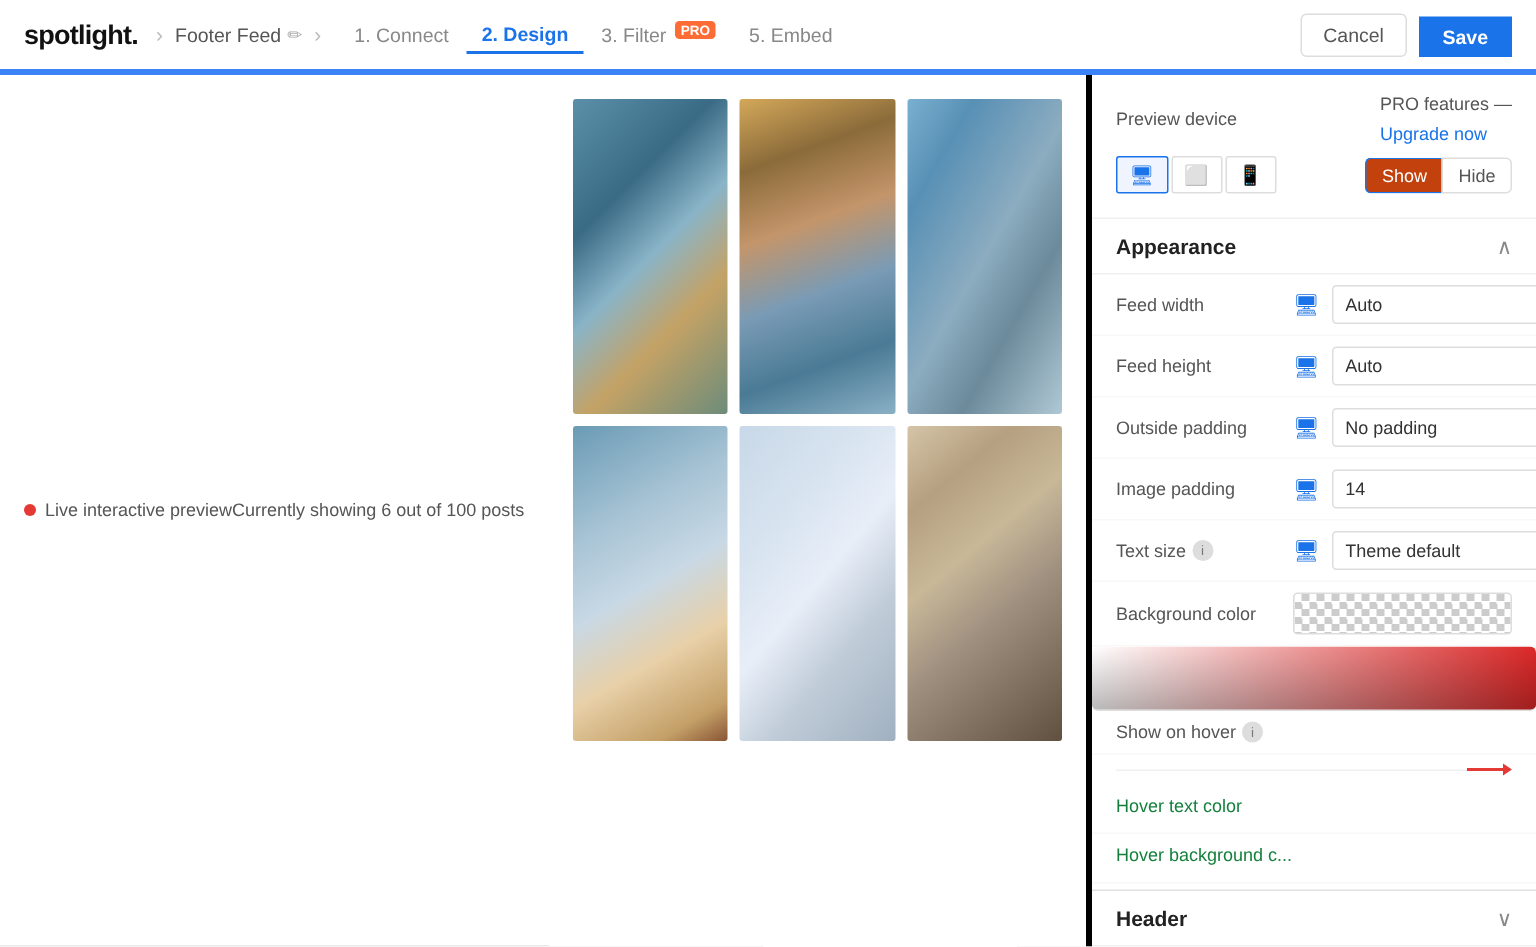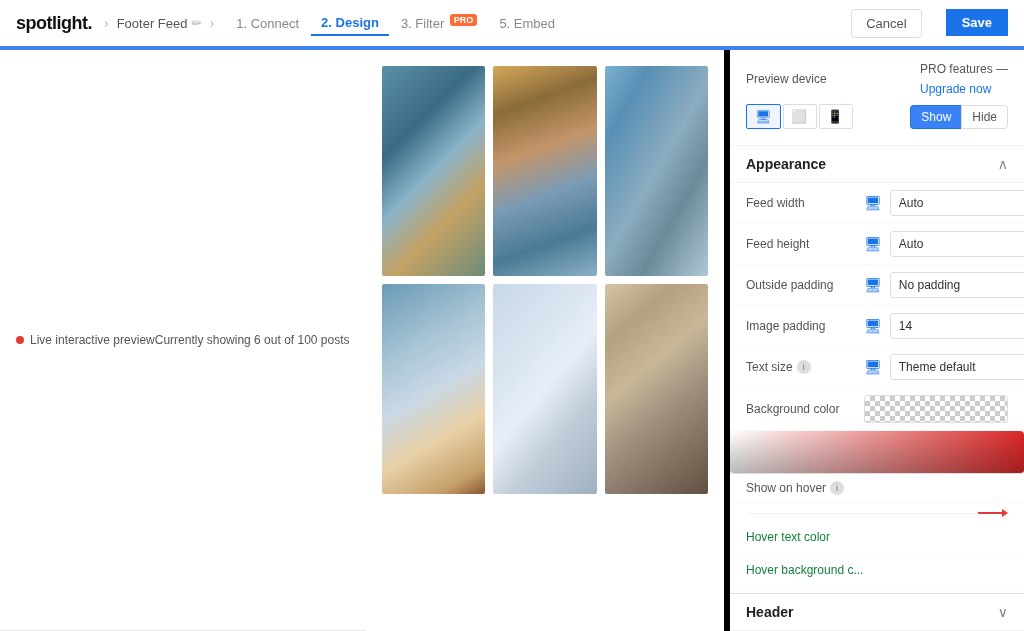--- a/index.html
+++ b/index.html
@@ -13,21 +13,21 @@
     }
     .logo { font-size: 18px; font-weight: 900; color: #111; letter-spacing: -0.5px; margin-right: 4px; }
     .breadcrumb-sep { color: #bbb; font-size: 14px; }
     .breadcrumb-item { color: #555; font-size: 13px; display: flex; align-items: center; gap: 4px; }
     .breadcrumb-item .edit-icon { color: #aaa; font-size: 12px; }
     .steps { display: flex; align-items: center; gap: 2px; margin-left: 4px; }
     .step { font-size: 13px; color: #888; padding: 4px 10px; cursor: pointer; text-decoration: none; }
     .step.active { color: #1a73e8; border-bottom: 2px solid #1a73e8; font-weight: 600; }
     .step.inactive { color: #888; }
     .pro-badge { background: #ff6b35; color: #fff; font-size: 9px; font-weight: 700; padding: 1px 4px; border-radius: 3px; margin-left: 2px; vertical-align: super; }
-    .nav-right { margin-left: auto; display: flex; gap: 24px; align-items: flex-start; }
+    .nav-right { margin-left: auto; display: flex; gap: 8px; align-items: flex-end; }
     .btn-cancel { background: none; border: 1px solid #ddd; border-radius: 4px; padding: 6px 14px; cursor: pointer; color: #555; font-size: 13px; }
     .btn-save { background: #1a73e8; border: none; border-radius: 0; padding: 6px 16px; cursor: pointer; color: #fff; font-size: 13px; font-weight: 600; }
 
     
     .main-layout { display: flex; height: calc(631px - 50px); }
 
     
     .preview-area { flex: 1; display: flex; flex-direction: row; overflow: hidden; }
     .preview-bar { display: flex; align-items: center; justify-content: space-between; padding: 8px 16px; background: #fff; border-bottom: 1px solid #e8e8e8; font-size: 12px; color: #555; }
     .live-indicator { display: flex; align-items: center; gap: 6px; }
@@ -37,36 +37,36 @@
 
     
     .photo-1 { background: linear-gradient(135deg, #5b8fa8 0%, #3a6b85 30%, #8ab4c8 50%, #c4a265 70%, #6d8c7a 100%); }
     .photo-2 { background: linear-gradient(160deg, #d4a85a 0%, #8b6b3a 20%, #c4956a 40%, #7a9bb5 60%, #4a7a95 80%, #8ab0c5 100%); }
     .photo-3 { background: linear-gradient(120deg, #7ab0d0 0%, #5890b5 20%, #8cacc0 50%, #6b8a9a 70%, #b0c8d5 100%); }
     .photo-4 { background: linear-gradient(150deg, #6a9bb5 0%, #a8c4d5 30%, #c8d8e5 50%, #e8d0a8 70%, #c4a068 90%, #8a5535 100%); }
     .photo-5 { background: linear-gradient(130deg, #c8d8e8 0%, #d8e4f0 30%, #e8eef8 50%, #c0ccd8 70%, #a0b0c0 100%); }
     .photo-6 { background: linear-gradient(140deg, #d5c4a8 0%, #b5a080 20%, #c8b898 40%, #a09080 60%, #807060 80%, #605040 100%); }
 
     
-    .right-panel { width: 300px; background: #fff; border-left: 6px solid #000000; display: flex; flex-direction: column; overflow-y: auto; }
+    .right-panel { width: 300px; background: #fff; border-left: 4px solid #000000; display: flex; flex-direction: column; overflow-y: auto; }
 
     
     .device-section { padding: 12px 16px 8px; border-bottom: 1px solid #f0f0f0; }
     .device-row { display: flex; align-items: center; justify-content: space-between; margin-bottom: 8px; }
     .device-label { font-size: 12px; color: #555; font-weight: 500; }
     .pro-row { display: flex; gap: 6px; font-size: 12px; color: #555; flex-direction: column; }
     .upgrade-link { color: #1a73e8; text-decoration: none; font-size: 12px; }
     .device-icons { display: flex; gap: 2px; }
     .device-btn { border: 1px solid #ddd; background: #fff; padding: 4px 8px; cursor: pointer; border-radius: 2px; color: #555; font-size: 13px; }
     .device-btn.active { background: #f0f4ff; border-color: #1a73e8; color: #1a73e8; }
     .show-hide-btns { display: flex; }
     .sh-btn { border: 1px solid #ddd; background: #fff; padding: 4px 10px; cursor: pointer; font-size: 12px; color: #555; }
     .sh-btn:first-child { border-radius: 4px 0 0 4px; border-right: none; }
     .sh-btn:last-child { border-radius: 0 4px 4px 0; }
-    .sh-btn.active { background: #3b82f6; color: #fff; border-color: #1a73e8; }
+    .sh-btn.active { background: #c2410c; color: #fff; border-color: #1a73e8; }
 
     
     .section-header { display: flex; align-items: center; justify-content: space-between; padding: 10px 16px; border-bottom: 1px solid #f0f0f0; cursor: pointer; }
     .section-title { font-size: 14px; font-weight: 600; color: #222; }
     .chevron-icon { color: #888; font-size: 14px; }
 
     
     .setting-row { display: flex; align-items: center; padding: 7px 16px; border-bottom: 1px solid #f8f8f8; gap: 8px; }
     .setting-label { flex: 0 0 110px; font-size: 12px; color: #555; display: flex; align-items: center; gap: 4px; }
     .info-icon { width: 14px; height: 14px; border-radius: 50%; background: #ddd; color: #777; font-size: 9px; display: inline-flex; align-items: center; justify-content: center; cursor: help; }

